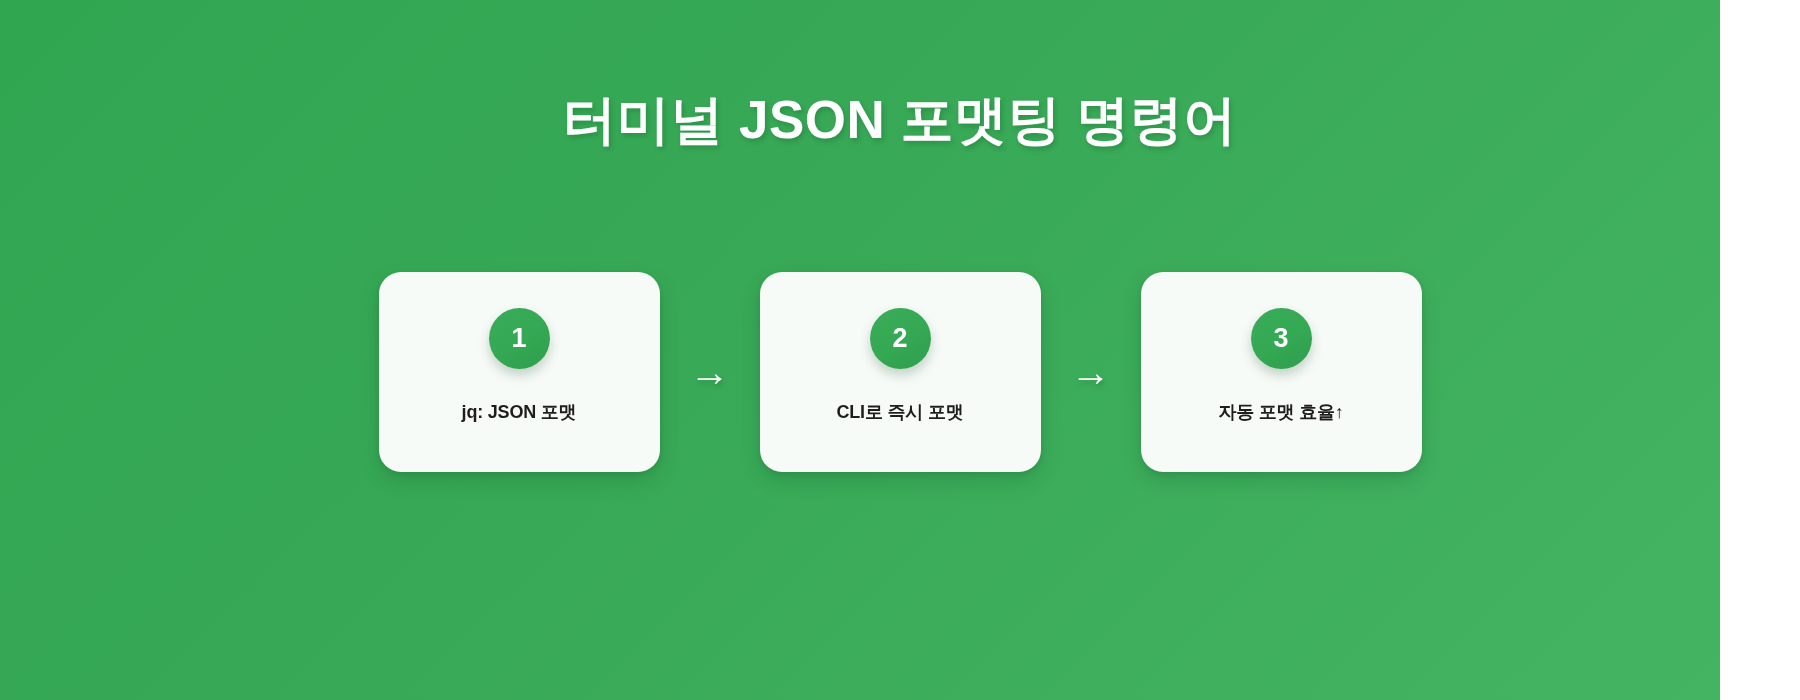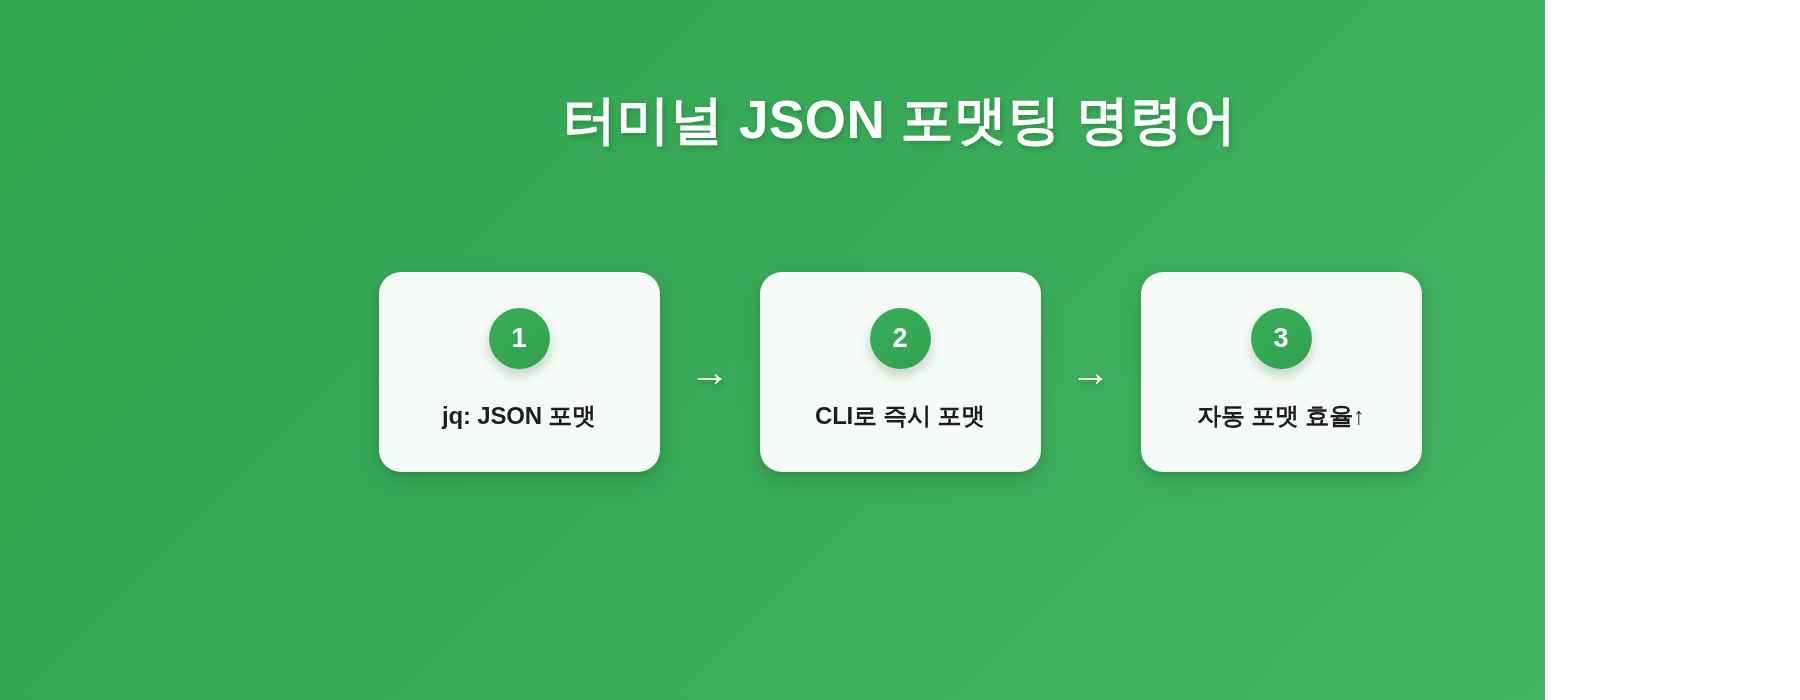--- a/index.html
+++ b/index.html
@@ -8,21 +8,21 @@
   }
   body {
     width: 1800px;
     height: 700px;
     overflow: hidden;
     font-family: "Liberation Sans", "DejaVu Sans", sans-serif;
   }
 
   #stage {
     position: relative;
-    width: 1545px;
+    width: 1720px;
     height: 700px;
     background: linear-gradient(135deg, #31a651 0%, #38a957 45%, #44b463 100%);
     box-sizing: border-box;
   }
 
   
   #title-area {
     position: absolute;
     top: 54px;
     left: 0;
@@ -79,21 +79,21 @@
     font-weight: bold;
     display: flex;
     align-items: center;
     justify-content: center;
     box-shadow: 0 6px 12px rgba(0, 60, 25, 0.22);
     line-height: 1;
   }
 
   .step-label {
     margin-top: 31px;
-    font-size: 24px;
+    font-size: 18px;
     font-weight: bold;
     color: #1e1e1e;
     text-align: center;
     letter-spacing: -0.2px;
     white-space: nowrap;
   }
 
   .flow-arrow {
     flex: 0 0 auto;
     width: 100px;

